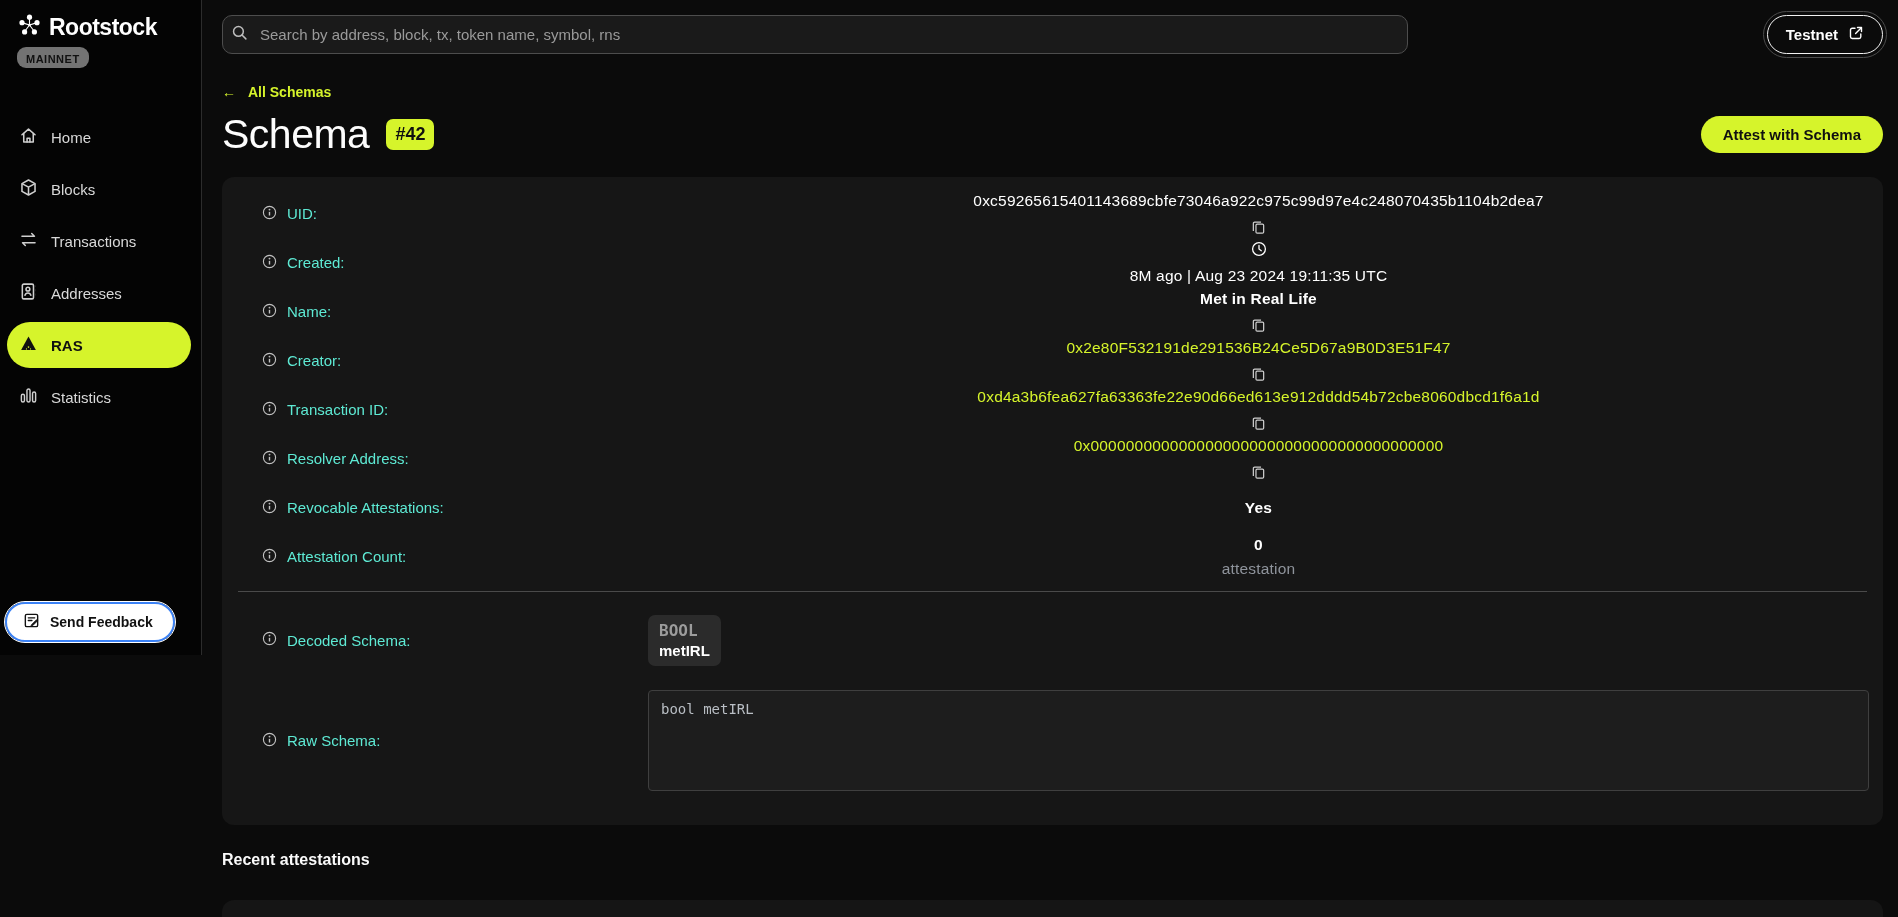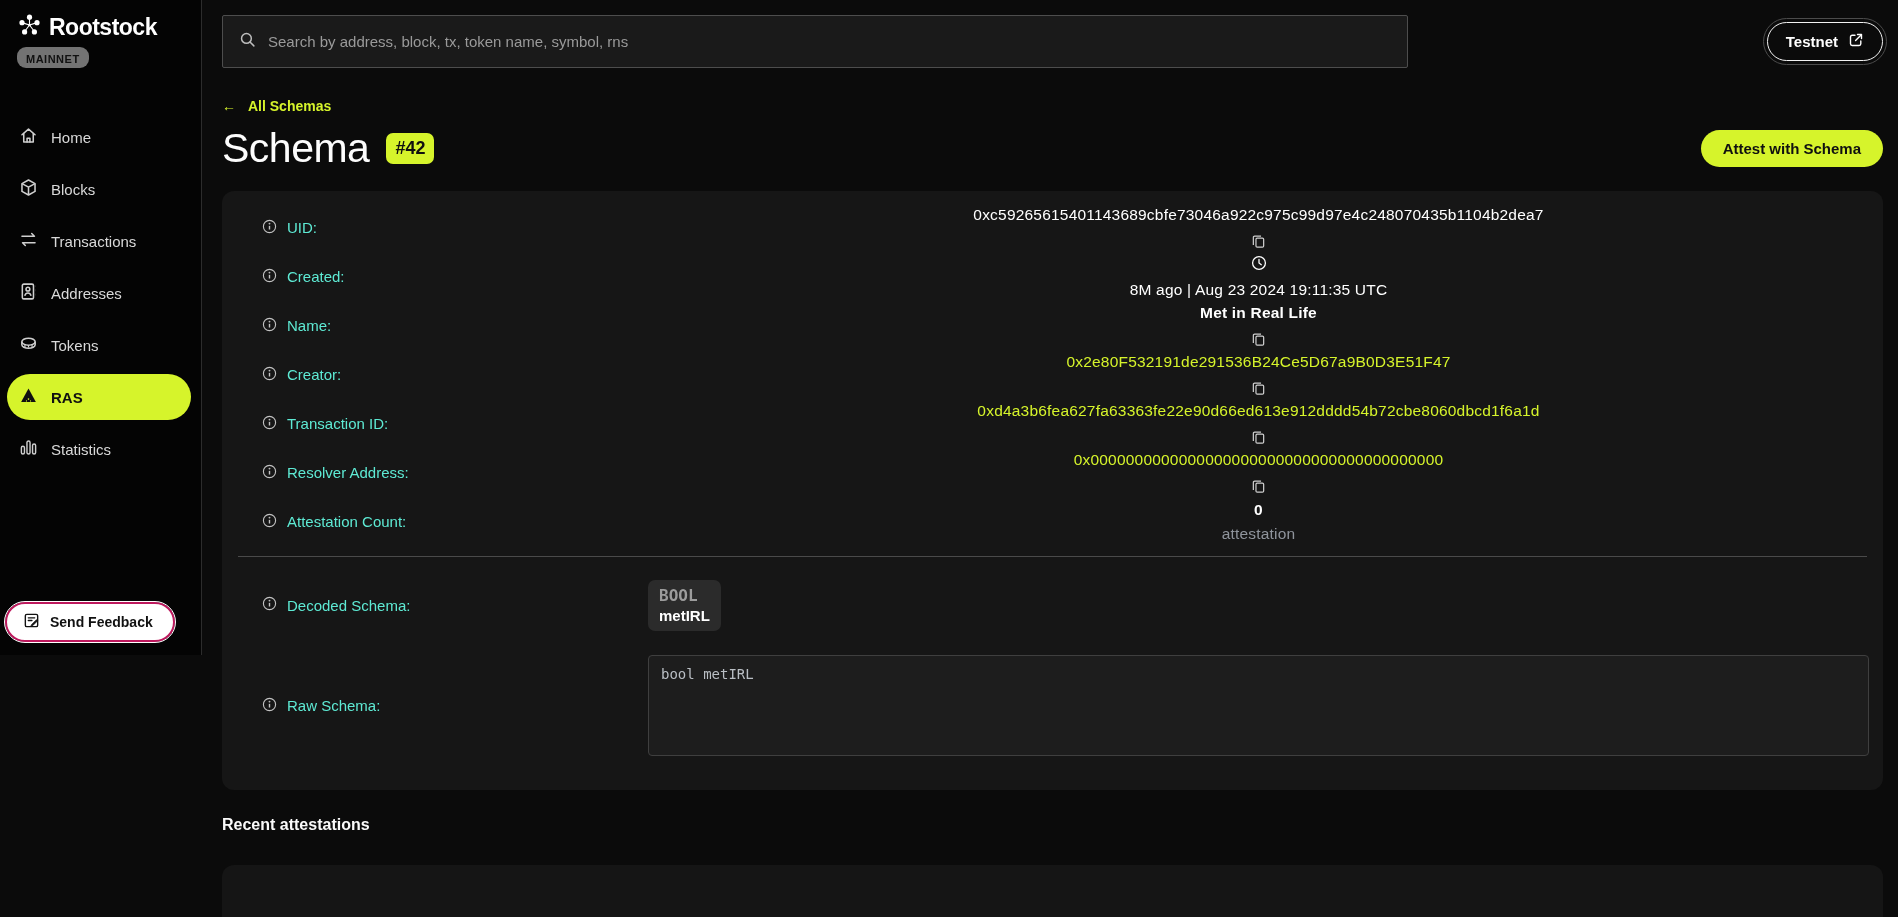--- a/index.html
+++ b/index.html
@@ -14,29 +14,29 @@
   .net-badge { display:inline-block; margin:5px 0 0 17px; background:#737373; color:#111;
     font-size:11px; font-weight:700; letter-spacing:.5px; padding:6px 9px 3px; border-radius:9px; }
   .nav { margin-top:46px; display:flex; flex-direction:column; gap:6px; }
   .nav-item { display:flex; align-items:center; gap:13px; height:46px; padding-left:19px;
     color:#d9d9d9; font-size:15px; cursor:pointer; }
   .nav-item svg { color:#cfcfcf; flex:0 0 auto; }
   .nav-item.active { background:var(--accent); color:#101010; font-weight:700;
     border-radius:26px; width:184px; margin-left:7px; padding-left:12px; }
   .nav-item.active svg { color:#101010; }
   .feedback { position:absolute; left:5px; bottom:13px; display:flex; align-items:center; gap:10px;
-    background:#fff; color:#111; border:2px solid #be185d; outline:1px solid #fff;
+    background:#fff; color:#111; border:2px solid #3b82f6; outline:1px solid #fff;
     border-radius:20px; padding:8px 20px 8px 16px; font-size:14px; font-weight:600;
     font-family:inherit; cursor:pointer; }
 
   
   .main { position:absolute; left:202px; top:0; width:1696px; height:917px; }
   .topbar { display:flex; align-items:center; padding:15px 15px 0 20px; }
-  .search { display:flex; align-items:center; gap:12px; width:1186px; height:53px;
-    background:#1a1a1a; border:1px solid #4d4d4d; border-radius:2px; padding:0 16px; }
+  .search { display:flex; align-items:center; gap:12px; width:1186px; height:39px;
+    background:#1a1a1a; border:1px solid #4d4d4d; border-radius:10px; padding:0 8px; }
   .search svg { color:#bdbdbd; }
   .search input { flex:1; background:transparent; border:0; outline:0; color:#e6e6e6;
     font-size:15px; font-family:inherit; }
   .search input::placeholder { color:#9a9a9a; }
   .testnet { margin-left:auto; display:flex; align-items:center; gap:10px; background:transparent;
     color:#fff; font-size:15px; font-weight:600; font-family:inherit; border:1.6px solid #f2f2f2;
     border-radius:20px; padding:9px 18px; cursor:pointer; outline:1px solid #4b4b4b; outline-offset:3px; }
 
   
   .content { padding:0 15px 0 20px; }
@@ -128,28 +128,20 @@
     </div>
     <div class="nav-item">
       <span><svg width="19" height="19" viewBox="0 0 16 16" fill="none" stroke="currentColor" stroke-width="1.3" stroke-linejoin="round">
             <rect x="2.8" y="1.8" width="9.4" height="12.4" rx="1.2"></rect>
             <circle cx="7.5" cy="6" r="1.6"></circle>
             <path d="M4.8 11.6c.5-1.6 1.5-2.4 2.7-2.4s2.2.8 2.7 2.4"></path>
             <path d="M14 3.5h.1M14 7h.1M14 10.5h.1" stroke-width="1.6"></path>
           </svg></span>
       <span>Addresses</span>
     </div>
-    <div class="nav-item">
-      <span><svg width="19" height="19" viewBox="0 0 16 16" fill="none" stroke="currentColor" stroke-width="1.3">
-            <ellipse cx="8" cy="6.5" rx="5.6" ry="2.9"></ellipse>
-            <path d="M2.4 6.5v2.6c0 1.6 2.5 2.9 5.6 2.9s5.6-1.3 5.6-2.9V6.5"></path>
-            <path d="M5 8.9v2M8 9.4v2M11 8.9v2" stroke-width="1"></path>
-          </svg></span>
-      <span>Tokens</span>
-    </div>
     <div class="nav-item active">
       <span><svg width="19" height="19" viewBox="0 0 16 16">
             <path d="M8 2.2 14.2 13.4H1.8z" fill="currentColor"></path>
             <circle cx="8" cy="11" r=".7" fill="#d6f42b"></circle>
             <circle cx="6.3" cy="12.6" r=".5" fill="#d6f42b"></circle>
             <circle cx="9.7" cy="12.6" r=".5" fill="#d6f42b"></circle>
           </svg></span>
       <span>RAS</span>
     </div>
     <div class="nav-item">
@@ -320,20 +312,33 @@
           <a>0x0000000000000000000000000000000000000000</a>
           <span class="copy">
               <svg width="15" height="15" viewBox="0 0 16 16" fill="none" stroke="currentColor" stroke-width="1.3" stroke-linejoin="round">
                 <rect x="5.3" y="4.3" width="8.2" height="9.7" rx="1.3"></rect>
                 <path d="M10.7 2.2H3.9A1.4 1.4 0 0 0 2.5 3.6v8"></path>
               </svg>
             </span>
         </div>
       </div>
 
+      <div class="row">
+        <div class="lbl">
+          <span><svg width="15" height="15" viewBox="0 0 16 16" fill="none" stroke="currentColor" stroke-width="1.2">
+                <circle cx="8" cy="8" r="6.5"></circle>
+                <line x1="8" y1="7.3" x2="8" y2="11.2" stroke-width="1.5"></line>
+                <circle cx="8" cy="4.9" r=".4" fill="currentColor" stroke-width="1.2"></circle>
+              </svg></span>
+          <span>Revocable Attestations:</span>
+        </div>
+        <div class="val">
+          <span class="bold">Yes</span>
+        </div>
+      </div>
 
       <div class="row">
         <div class="lbl">
           <span><svg width="15" height="15" viewBox="0 0 16 16" fill="none" stroke="currentColor" stroke-width="1.2">
                 <circle cx="8" cy="8" r="6.5"></circle>
                 <line x1="8" y1="7.3" x2="8" y2="11.2" stroke-width="1.5"></line>
                 <circle cx="8" cy="4.9" r=".4" fill="currentColor" stroke-width="1.2"></circle>
               </svg></span>
           <span>Attestation Count:</span>
         </div>

